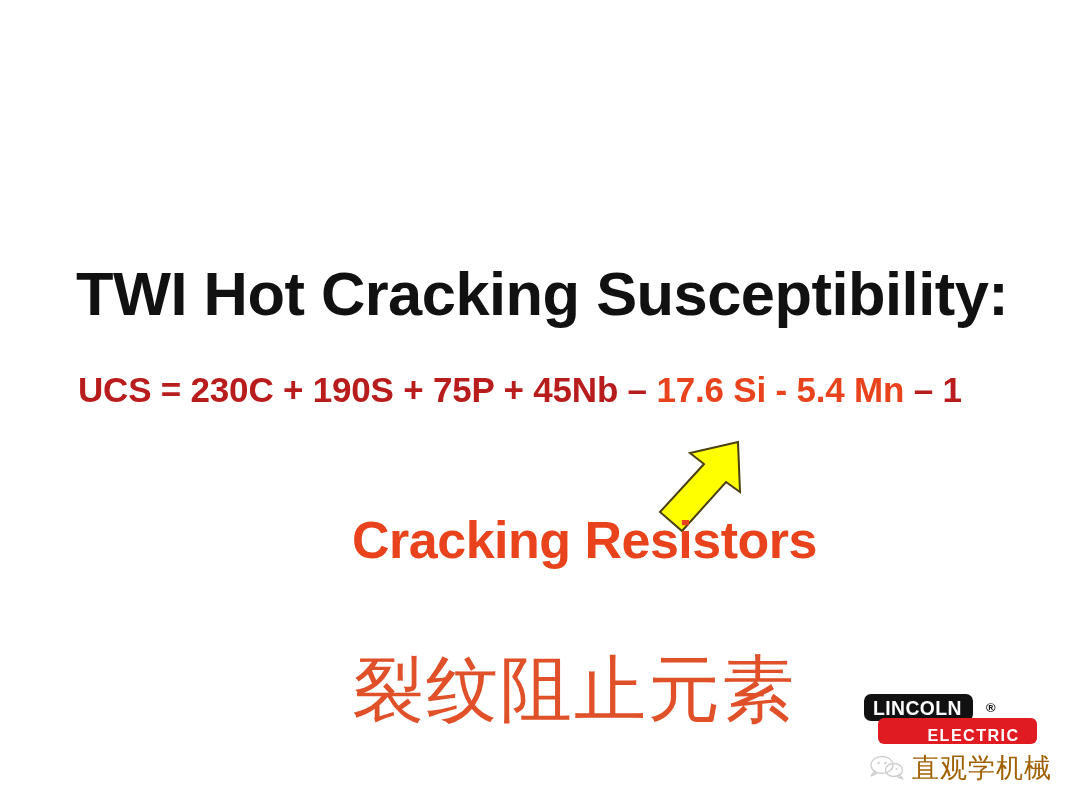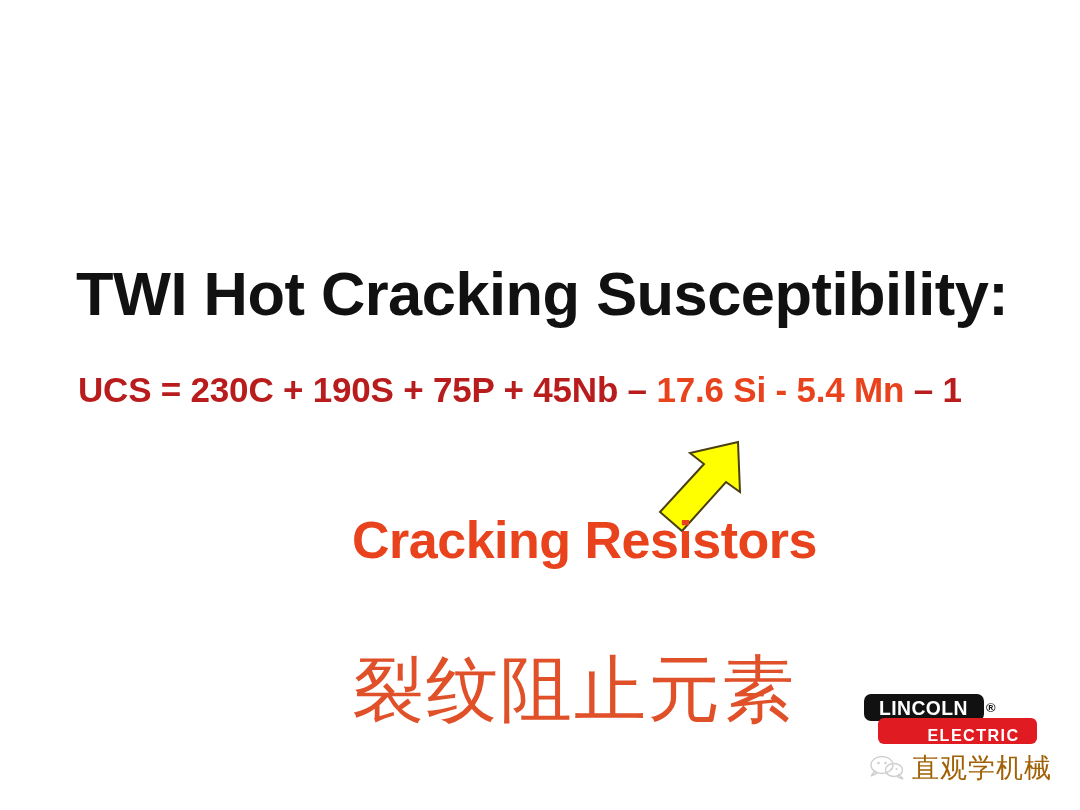--- a/index.html
+++ b/index.html
@@ -87,21 +87,21 @@
     position: absolute;
     left: 864px;
     top: 694px;
     width: 145px;
     height: 54px;
   }
   .logo-top {
     position: absolute;
     left: 0px;
     top: 0px;
-    width: 120px;
+    width: 109px;
     height: 27px;
     background: #111111;
     border-radius: 7px;
     display: flex;
     align-items: center;
     justify-content: center;
   }
   .logo-top-text {
     color: #ffffff;
     font-size: 21px;

